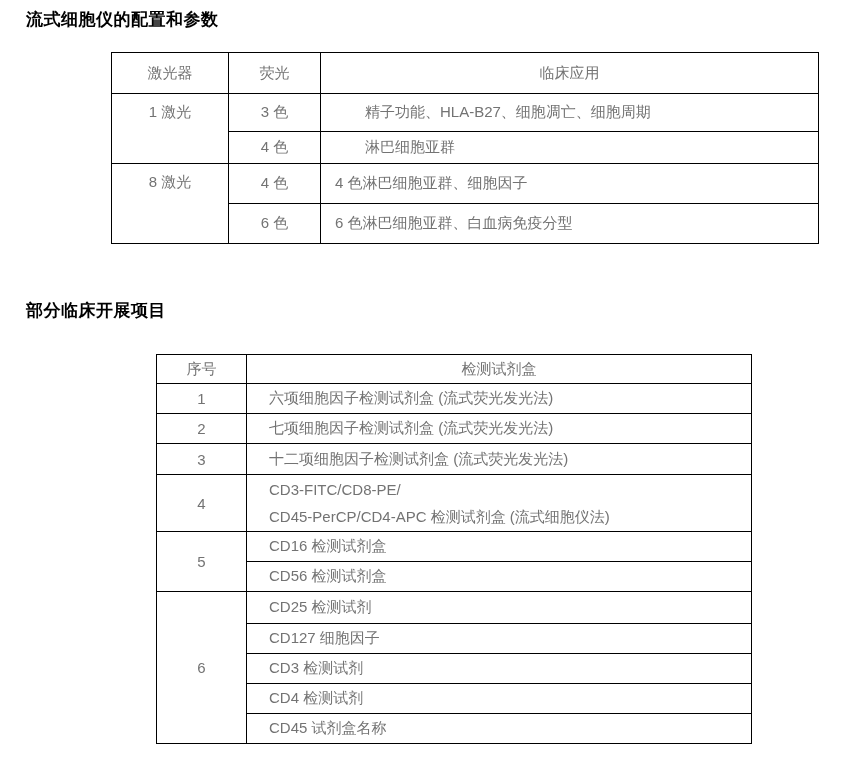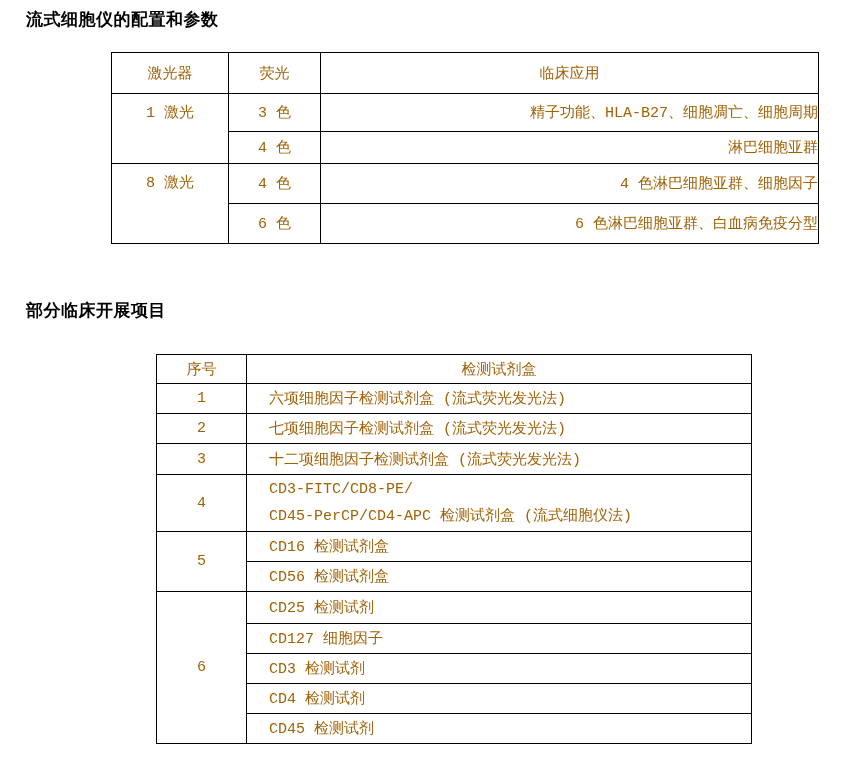--- a/index.html
+++ b/index.html
@@ -21,22 +21,21 @@
     white-space: nowrap;
   }
   #section1-title { top: 10px; }
   #section2-title { top: 301px; }
 
   table {
     position: absolute;
     border-collapse: collapse;
     table-layout: fixed;
     font-size: 15px;
-    color: #a16207;
-    font-family: Liberation Mono, monospace;
+    color: #737373;
   }
   #config-table { left: 111px; top: 52px; width: 707px; }
   #kits-table   { left: 156px; top: 354px; width: 595px; }
 
   th, td {
     border: 1px solid #000000;
     font-weight: normal;
     vertical-align: middle;
     text-align: center;
     padding: 0;
@@ -51,21 +50,21 @@
   #config-table tr.h-header { height: 41px; }
   #config-table tr.h-r1 { height: 38px; }
   #config-table tr.h-r2 { height: 32px; }
   #config-table tr.h-r3 { height: 40px; }
   #config-table tr.h-r4 { height: 40px; }
   #config-table td.laser-cell {
     vertical-align: top;
     padding-top: 9px;
   }
   #config-table td.app-cell {
-    text-align: right;
+    text-align: left;
     padding-left: 44px;
   }
   #config-table td.app-cell.indent-sm { padding-left: 14px; }
 
   
   #kits-table col.c-index { width: 90px; }
   #kits-table col.c-name  { width: 505px; }
   #kits-table tr.h-header { height: 29px; }
   #kits-table tr.h-std    { height: 30px; }
   #kits-table tr.h-r3     { height: 31px; }
@@ -163,16 +162,16 @@
     <tr class="h-std">
       <td class="kit-cell">CD127 细胞因子</td>
     </tr>
     <tr class="h-std">
       <td class="kit-cell">CD3 检测试剂</td>
     </tr>
     <tr class="h-std">
       <td class="kit-cell">CD4 检测试剂</td>
     </tr>
     <tr class="h-std">
-      <td class="kit-cell">CD45 检测试剂</td>
+      <td class="kit-cell">CD45 试剂盒名称</td>
     </tr>
   </tbody>
 </table>
 
 </body></html>

